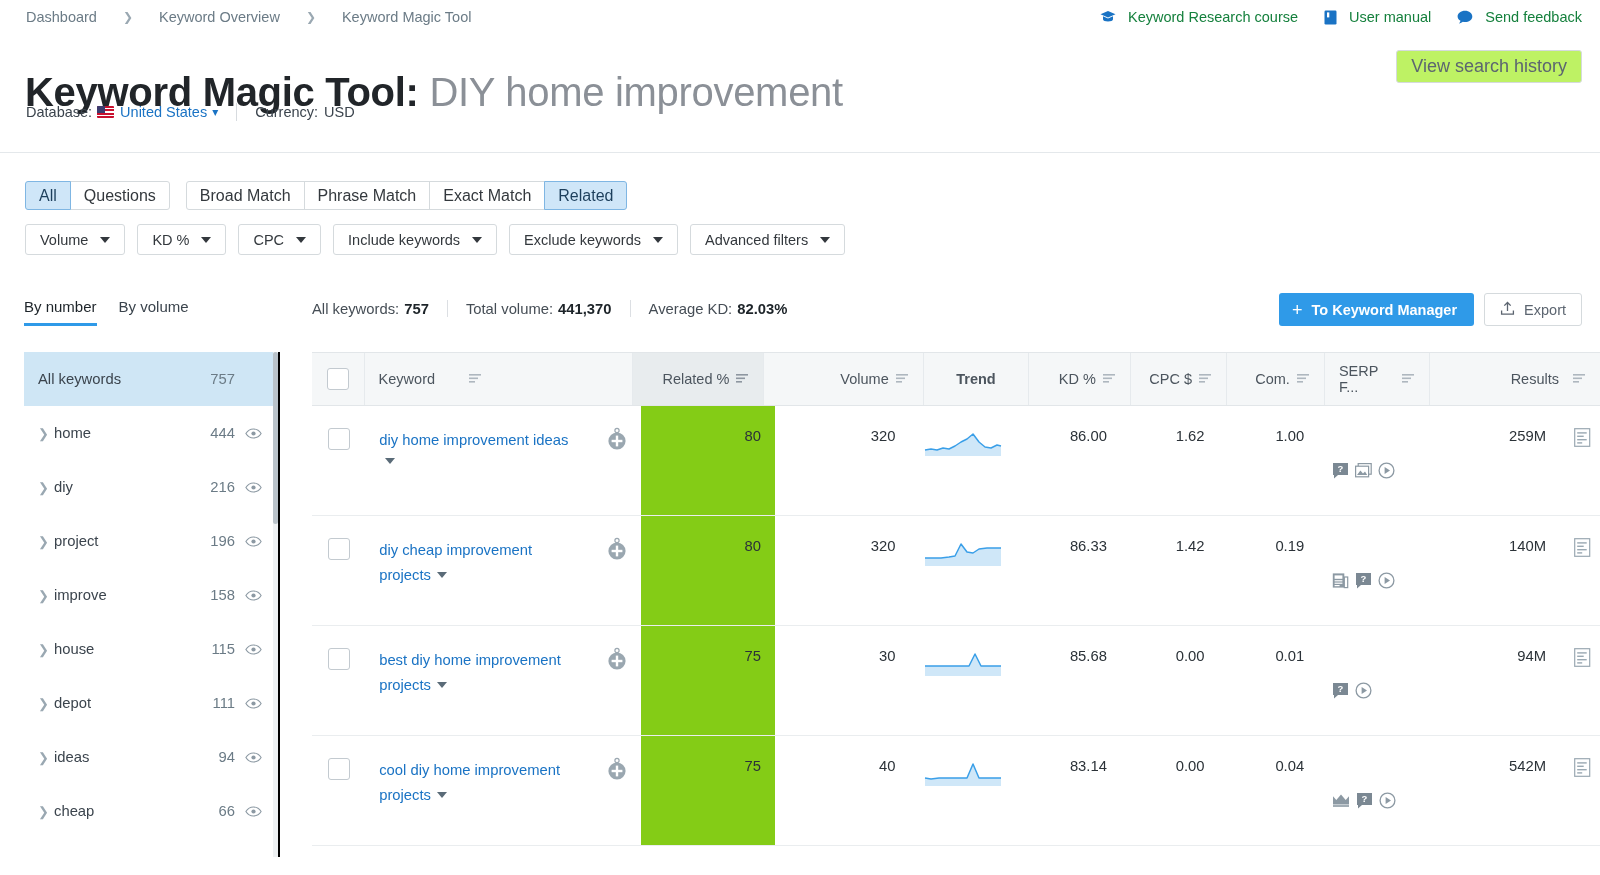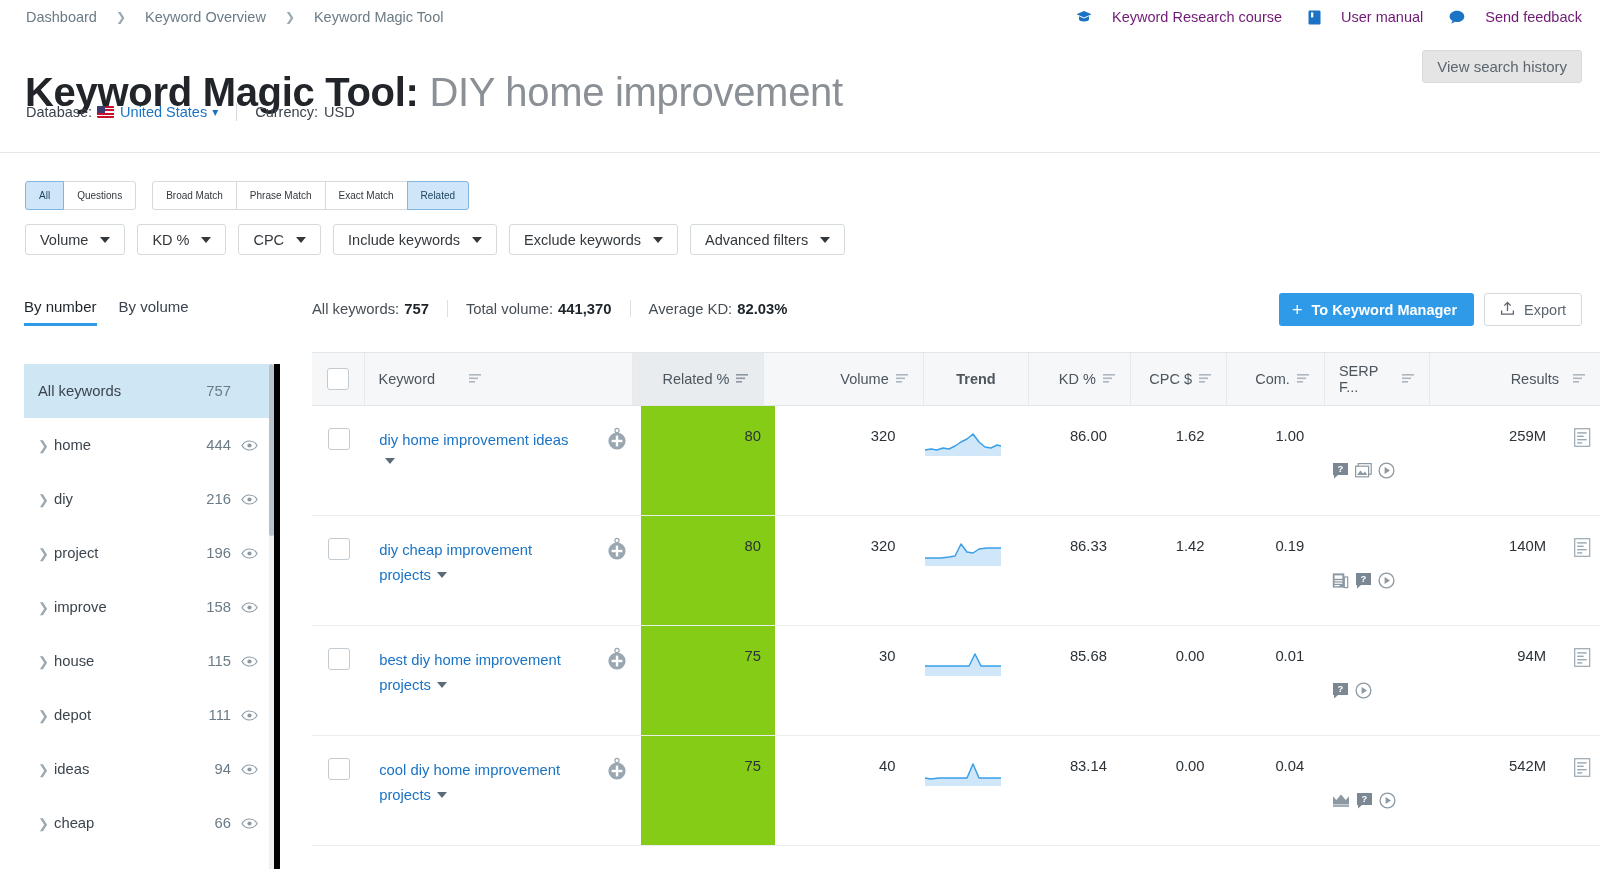--- a/index.html
+++ b/index.html
@@ -10,50 +10,50 @@
     font-family: "Liberation Sans", sans-serif;
     color: #222222;
     overflow: hidden;
   }
   a { text-decoration: none; }
 
   
   .breadcrumb {
     position: absolute; top: 9px; left: 26px;
     font-size: 14.5px; color: #6b7b86;
-    display: flex; align-items: center; gap: 19px;
+    display: flex; align-items: center; gap: 26px;
   }
   .breadcrumb .crumb { color: #6b7b86; }
   .breadcrumb .sep { color: #9aa8b2; font-size: 12px; }
 
   
   .toplinks {
     position: absolute; top: 9px; right: 18px;
     display: flex; align-items: center; gap: 26px;
     font-size: 14.5px;
   }
-  .toplink { display: flex; align-items: center; gap: 20px; color: #701a75; }
+  .toplink { display: flex; align-items: center; gap: 12px; color: #15803d; }
   .toplink svg { display: block; }
 
   
   .title {
     position: absolute; top: 40px; left: 25px;
     font-size: 40px; line-height: 50px;
     font-weight: 400; letter-spacing: -0.3px;
     white-space: nowrap;
   }
   .title .strong { color: #212529; font-weight: 700; margin-top: 8px; }
   .title .light { color: #8b9097; font-weight: 400; }
 
   .searchhist {
     position: absolute; top: 50px; right: 18px;
     height: 33px; padding: 0 14px;
     display: flex; align-items: center;
     border: 1px solid #d5dadd; border-radius: 3px;
-    background: #e5e5e5; color: #5c6570; font-size: 15px;
+    background: #bef264; color: #5c6570; font-size: 18px;
     cursor: pointer;
   }
 
   
   .dbbar {
     position: absolute; top: 103px; left: 26px;
     display: flex; align-items: center; font-size: 14.5px; color: #3b444d;
   }
   .dbbar .flag {
     display:inline-block; width:17px; height:12px; margin: 0 6px 0 5px;
@@ -70,21 +70,21 @@
 
   .hr-full { position:absolute; left:0; top:152px; width:1600px; height:1px; background:#e4e8eb; }
 
   
   .matchrow { position: absolute; top: 181px; left: 25px; display: flex; gap: 16px; }
   .group { display: flex; }
   .chip {
     height: 29px; padding: 0 13px;
     display: flex; align-items: center; justify-content: center;
     border: 1px solid #d5dadd; background: #fff;
-    font-size: 10px; color: #33383d; cursor: pointer;
+    font-size: 16px; color: #33383d; cursor: pointer;
     margin-left: -1px;
   }
   .group .chip:first-child { margin-left: 0; border-radius: 3px 0 0 3px; }
   .group .chip:last-child { border-radius: 0 3px 3px 0; }
   .group .chip:only-child { border-radius: 3px; }
   .chip.active { background: #cfe6f8; border-color: #7fb6e3; color: #1d3f5c; position: relative; z-index: 2; }
 
   .dropdownrow { position: absolute; top: 224px; left: 25px; display: flex; gap: 12px; }
   .dd {
     height: 31px; padding: 0 14px;
@@ -113,22 +113,22 @@
   }
   .btn-primary .plus { font-size:18px; line-height:1; font-weight:400; }
   .btn-ghost {
     height:33px; padding:0 15px; display:flex; align-items:center; gap:9px;
     background:#fff; border:1px solid #d5dadd; border-radius:3px;
     color:#5c6570; font-size:14.5px; cursor:pointer;
   }
 
   
   .sidebar {
-    position:absolute; top:364px; left:24px; width:256px; height:505px;
-    border-right:6px solid #000000; overflow:hidden;
+    position:absolute; top:352px; left:24px; width:256px; height:505px;
+    border-right:2px solid #000000; overflow:hidden;
   }
   .side-item {
     height:54px; display:flex; align-items:center; font-size:14.8px; color:#3b444d;
     padding: 0 16px 0 14px; cursor:pointer;
   }
   .side-item.all { background:#cfe6f5; padding-left:14px; }
   .side-item .exp { width:16px; color:#9aa8b2; font-size:13px; }
   .side-item .lbl { flex:1; }
   .side-item .cnt { color:#6b7b86; margin-right:10px; }
   .side-item .eye { width:17px; color:#8c99a3; display:flex; align-items:center; }

